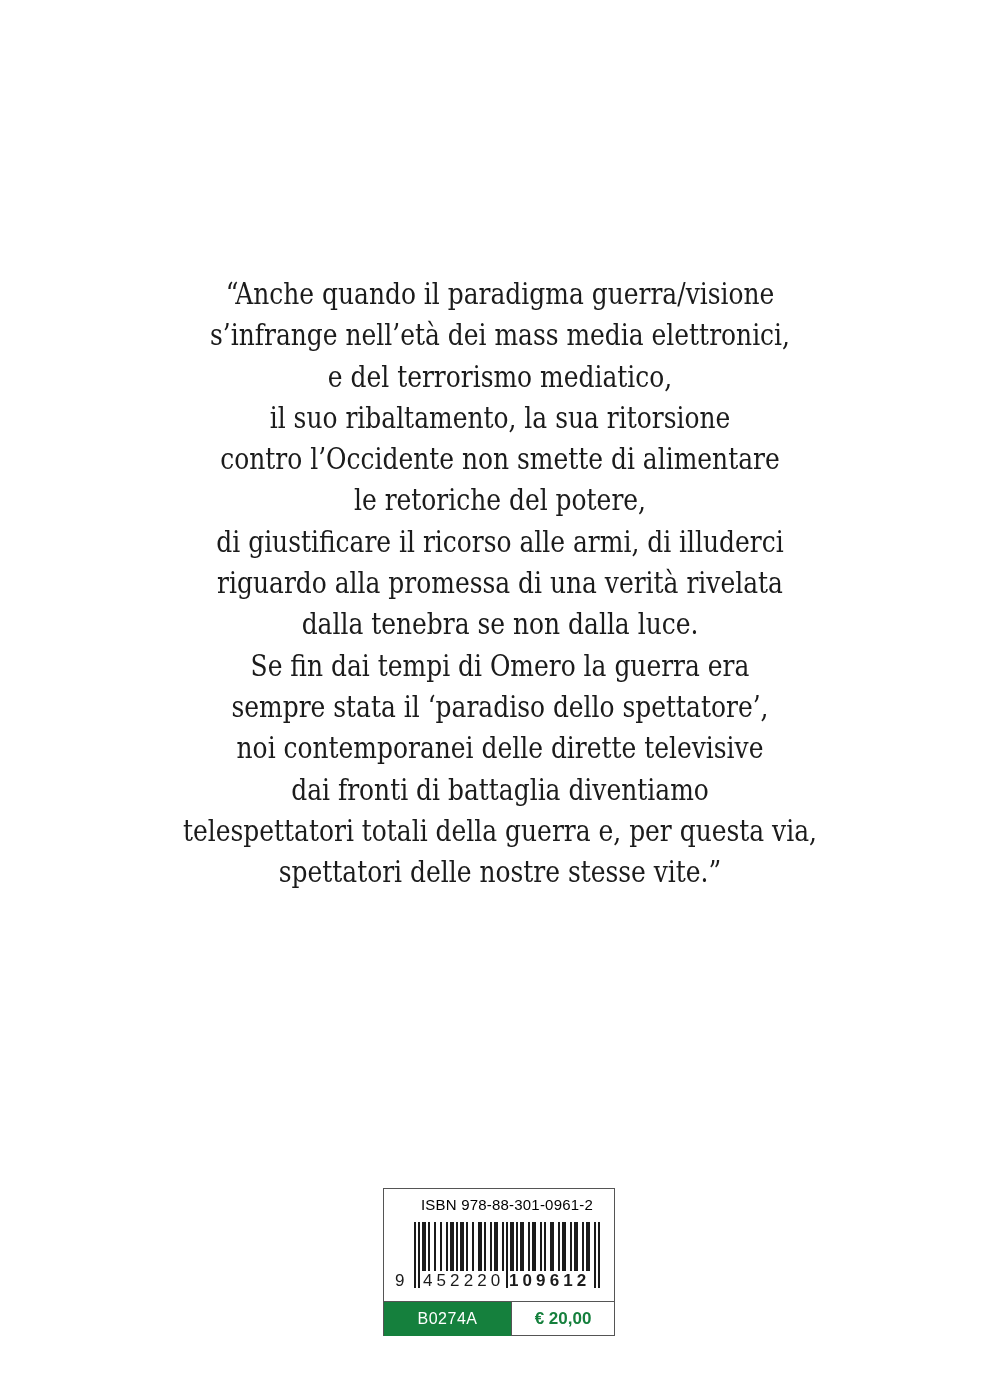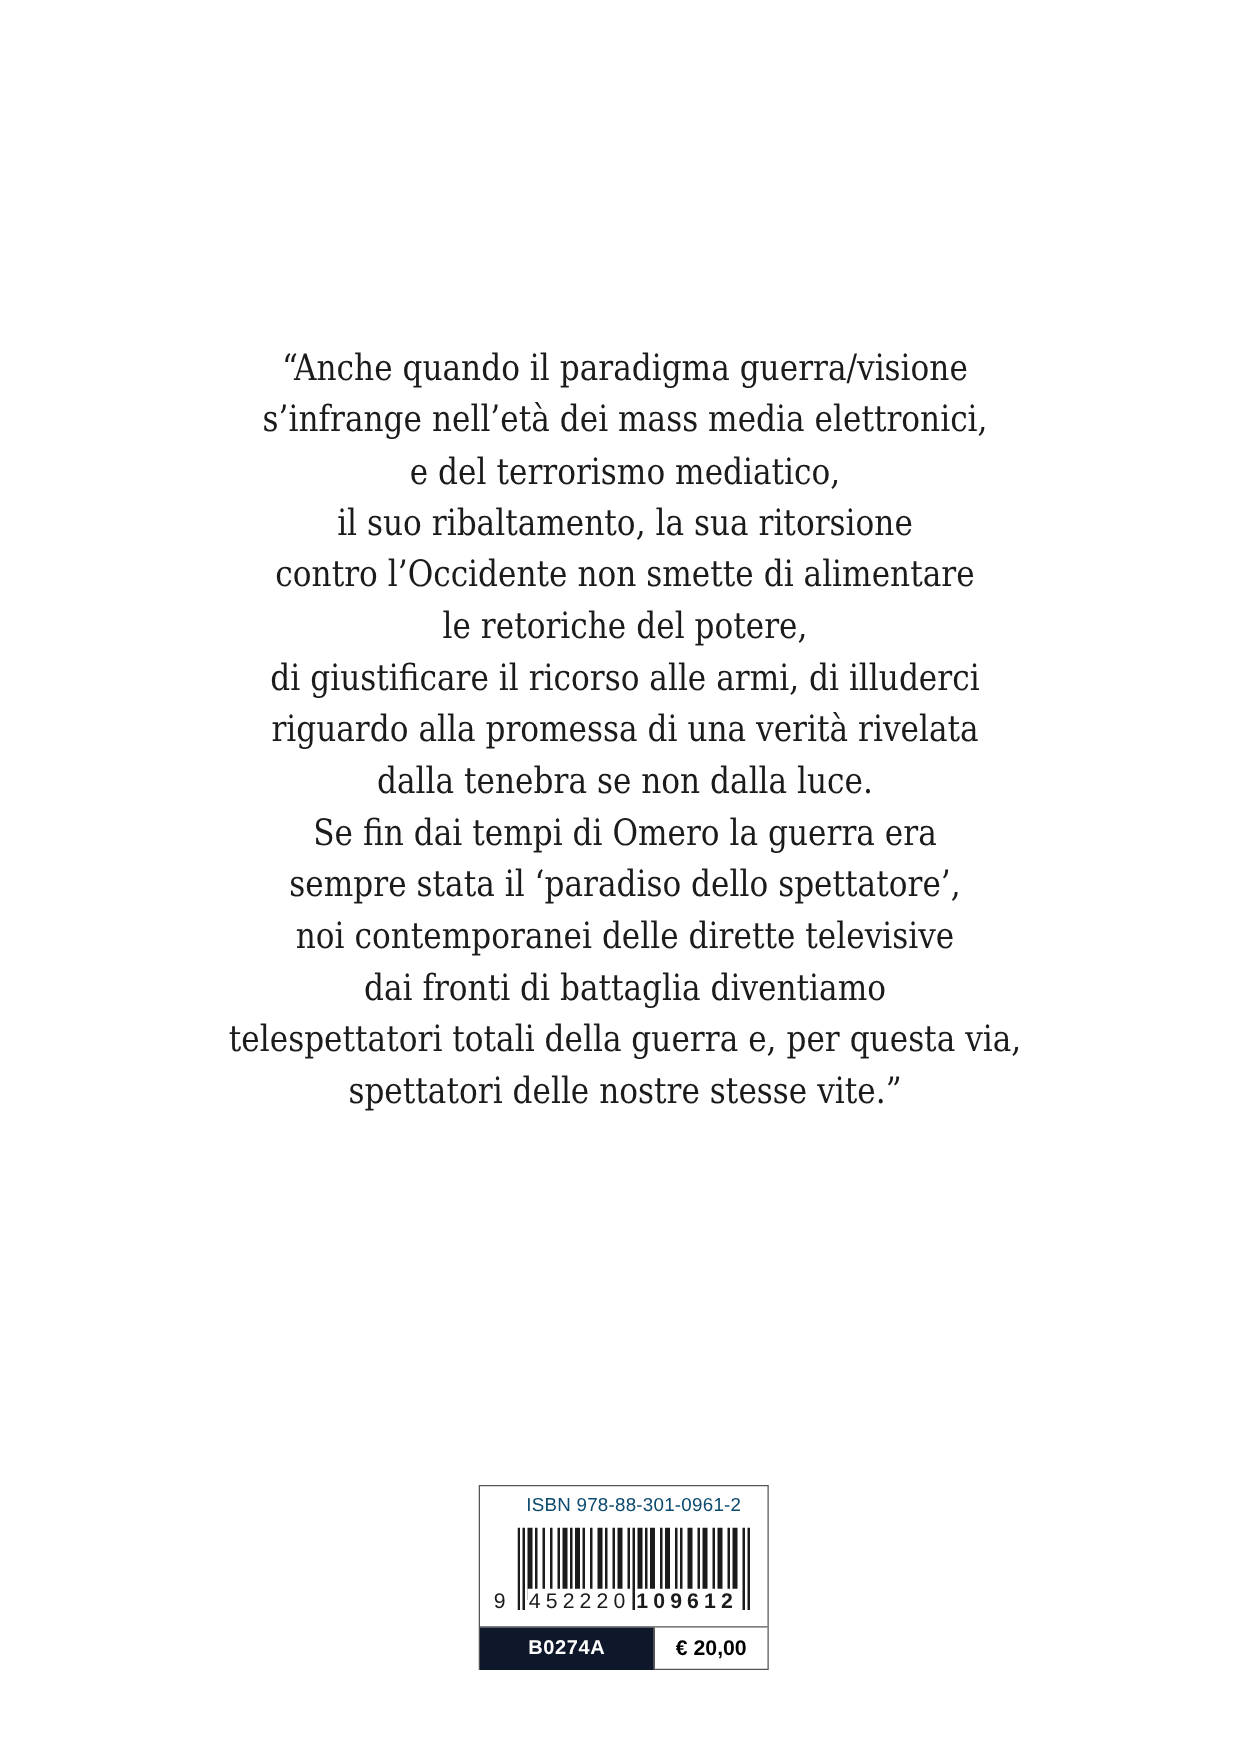--- a/index.html
+++ b/index.html
@@ -44,21 +44,21 @@
       font-family: "Liberation Sans", "DejaVu Sans", sans-serif;
     }
     .isbn-text {
       position: absolute;
       left: 0;
       top: 7px;
       width: 232px;
       text-align: center;
       font-size: 15px;
       letter-spacing: 0.2px;
-      color: #0c4a6e;
+      color: #000000;
       padding-left: 14px;
       box-sizing: border-box;
     }
     .bars {
       position: absolute;
       left: 30px;
       top: 33px;
       width: 190px;
       height: 66px;
     }
@@ -83,36 +83,36 @@
     .bottom-row {
       position: absolute;
       left: 0;
       top: 112px;
       width: 230px;
       height: 34px;
       border-top: 1px solid #555;
       display: flex;
     }
     .code-cell {
-      width: 139px;
+      width: 127px;
       height: 100%;
-      background: #0f172a;
+      background: #15803d;
       color: #fff;
-      font-weight: bold;
+      font-weight: normal;
       font-size: 16px;
       display: flex;
       align-items: center;
       justify-content: center;
       letter-spacing: 0.5px;
     }
     .price-cell {
       flex: 1;
       height: 100%;
       border-left: 1px solid #555;
-      color: #000000;
+      color: #15803d;
       font-weight: bold;
       font-size: 17px;
       display: flex;
       align-items: center;
       justify-content: center;
     }
   </style>
 </head>
 <body>
 

